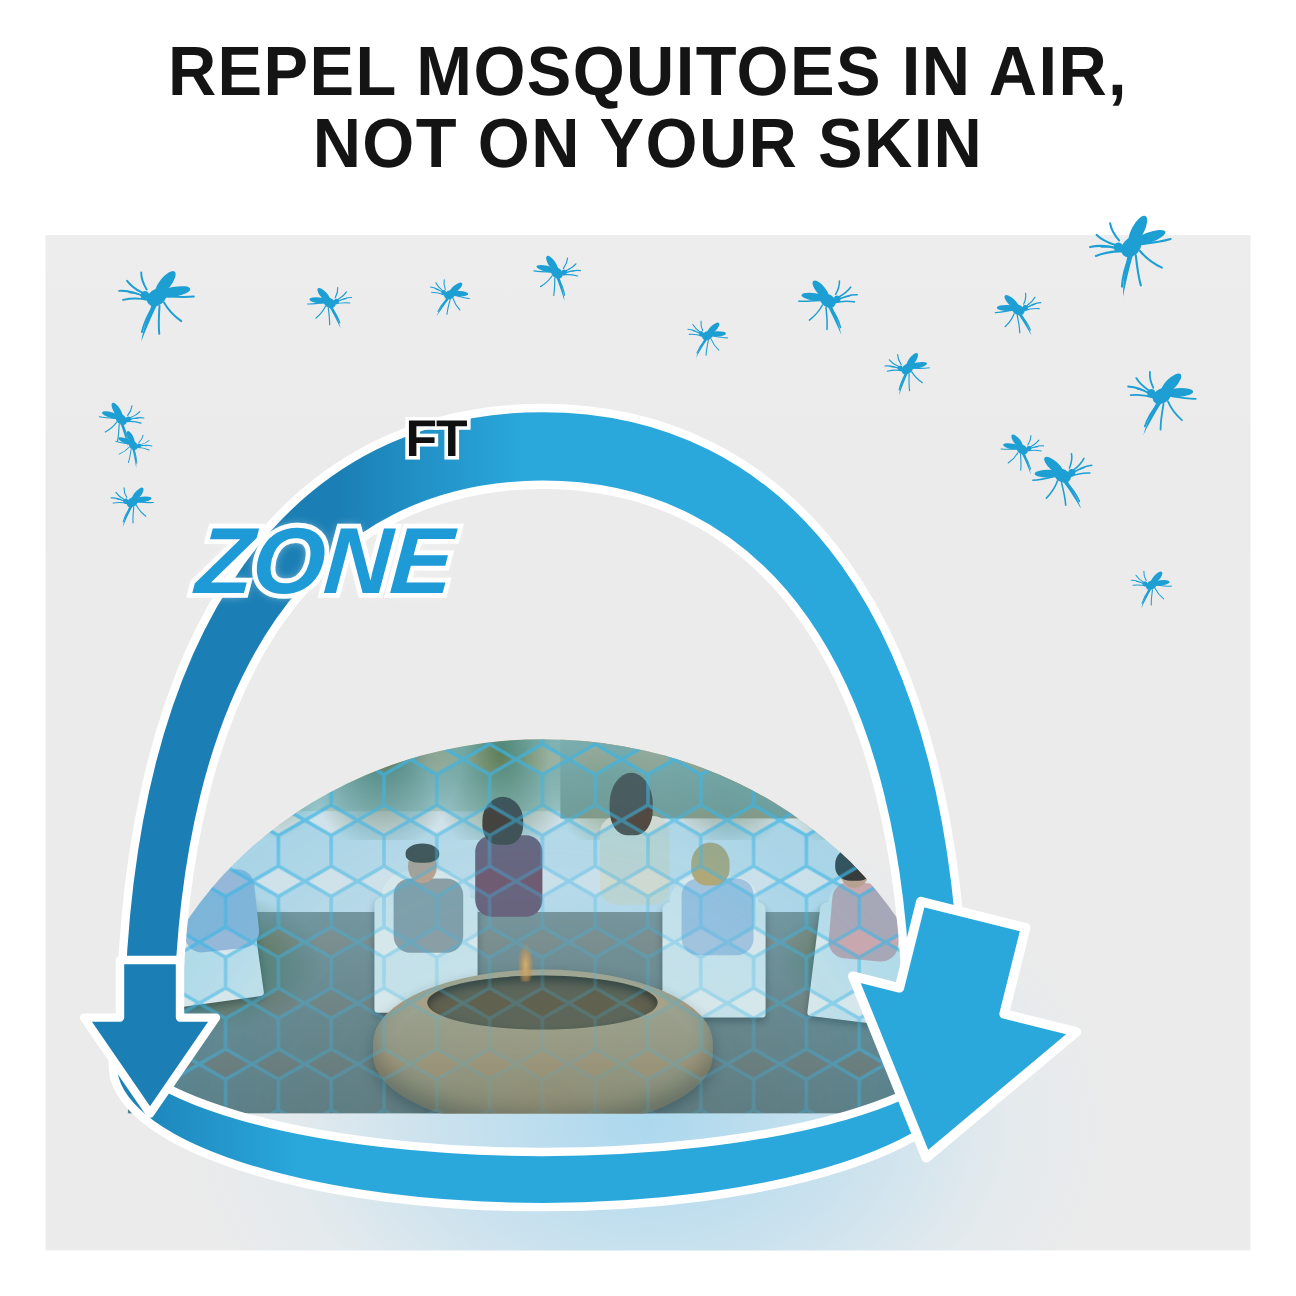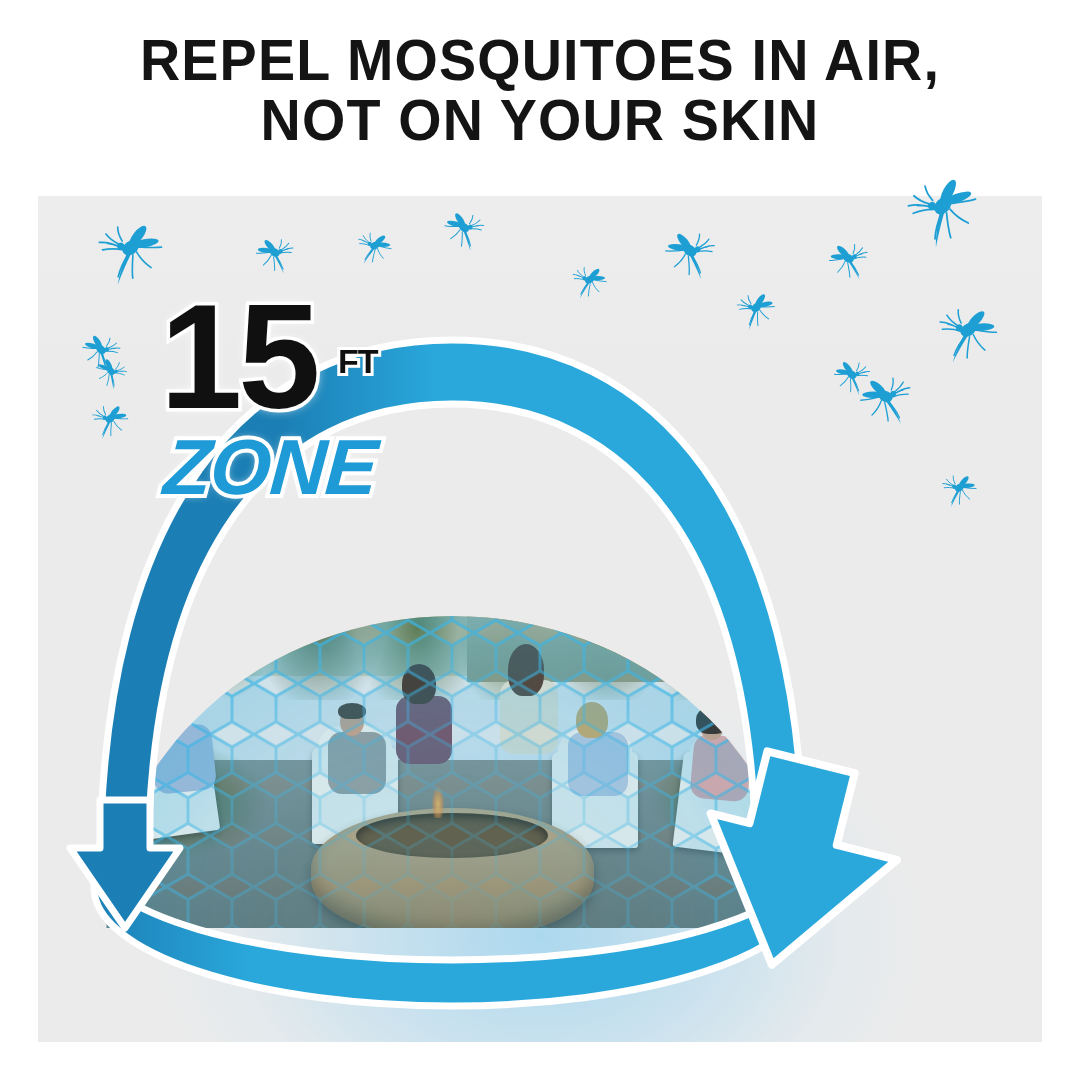--- a/index.html
+++ b/index.html
@@ -123,21 +123,21 @@
   .num15{
     position:absolute;left:0;top:0;
     font-size:148px;font-weight:bold;color:#101010;
     line-height:.9;letter-spacing:-4px;
     -webkit-text-stroke:7px #ffffff;
     paint-order:stroke fill;
     text-shadow:0 0 12px rgba(255,255,255,.95);
   }
   .ft{
     position:absolute;left:178px;top:52px;
-    font-size:34px;font-weight:bold;color:#101010;
+    font-size:43px;font-weight:bold;color:#101010;
     letter-spacing:-1px;
     -webkit-text-stroke:6px #ffffff;
     paint-order:stroke fill;
   }
   .zone{
     position:absolute;left:4px;top:132px;
     font-size:78px;font-weight:bold;color:#1E9AD6;
     letter-spacing:-1px;
     font-style:italic;
     transform:skewX(-4deg);
@@ -262,21 +262,20 @@
         <path d="M58,500 L108,500 L108,548 L138,548 L83,628 L28,548 L58,548 Z" fill="#1B7FB5" stroke="#ffffff" stroke-width="7" stroke-linejoin="round"></path>
       </g>
 
       <g>
         <path d="M700,462 L790,462 L790,536 L852,536 L756,668 L660,536 L700,536 Z" fill="#2AA8DC" stroke="#ffffff" stroke-width="8" stroke-linejoin="round" transform="rotate(14 756 560)"></path>
       </g>
     </svg>
   </div>
 
   <div class="badge">
-    <span class="num15">15</span>
     <span class="ft">FT</span>
     <span class="zone">ZONE</span>
   </div>
 
   <div id="mosq-layer">
       <div class="mos" style="left: 95px; top: 215px; width: 74px; height: 74px; transform: rotate(-18deg);">
 <svg viewBox="0 0 100 100" width="100%" height="100%" overflow="visible">
   <g fill="none" stroke="#1E9FD4" stroke-width="2.2" stroke-linecap="round">
     <path d="M38 40 C28 30 20 26 12 24"></path>
     <path d="M40 44 C30 38 22 36 13 35"></path>

